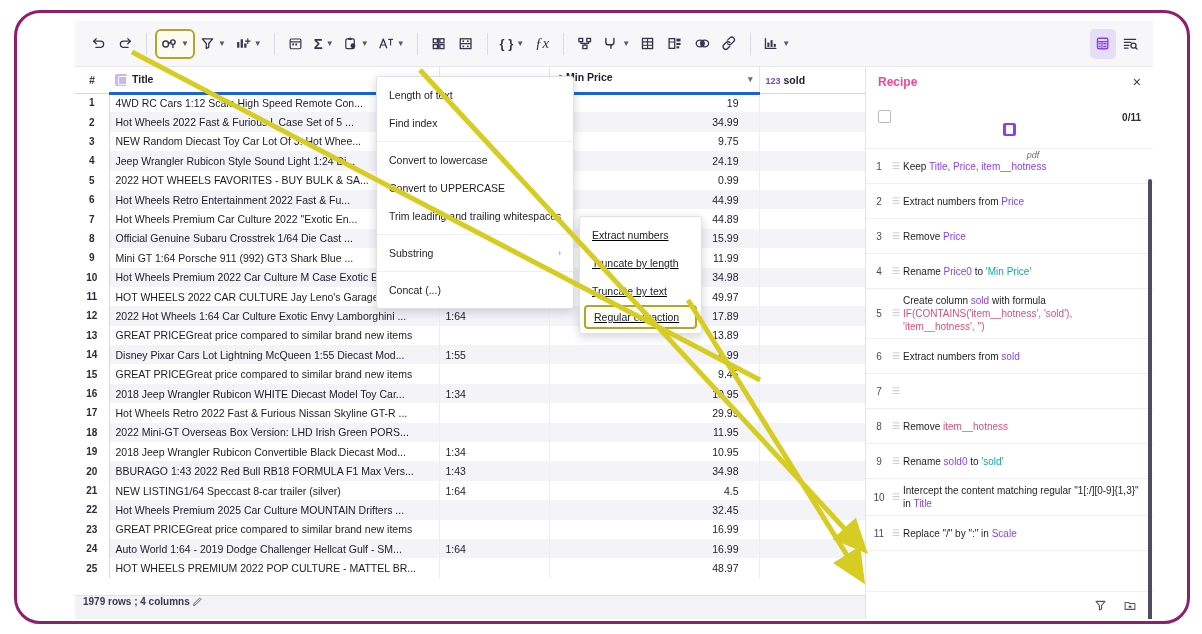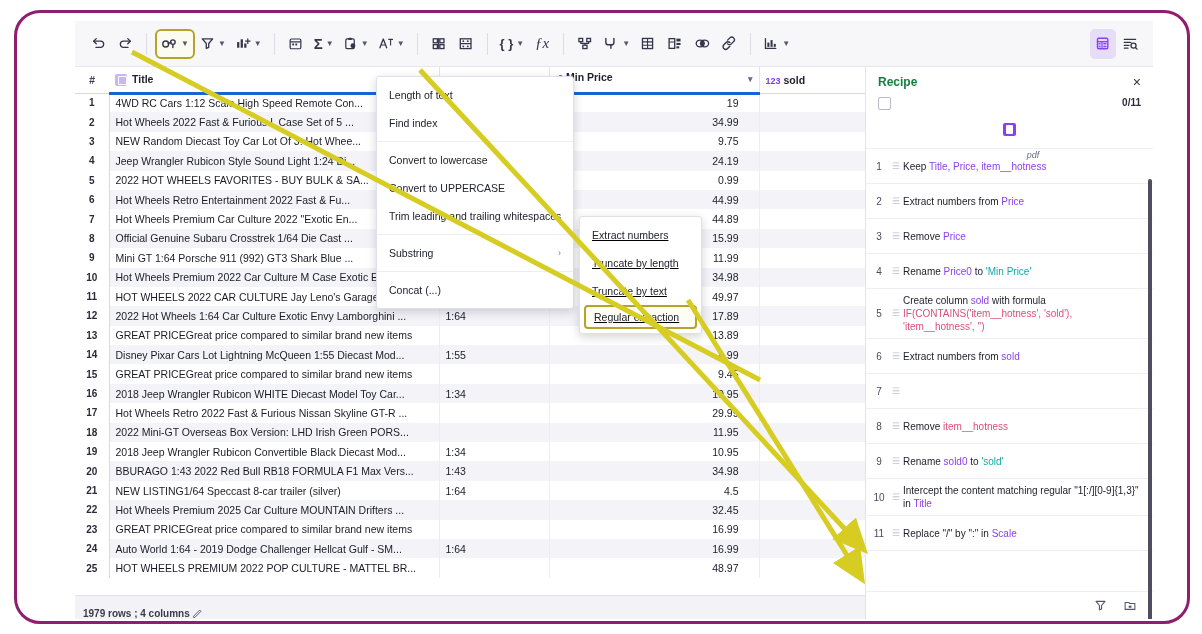--- a/index.html
+++ b/index.html
@@ -163,21 +163,21 @@
     border-radius:1px;
   }
 
   
   #statusbar {
     position: absolute;
     left: 0; bottom: 0;
     width: 790px; height: 24px;
     background: #f2f2f7;
     border-top: 1px solid #e2e2ec;
-    display: flex; align-items: flex-end;
+    display: flex; align-items: flex-start;
     padding-left: 8px;
     gap: 2px;
     font-size: 10px;
     color: #3a3a4c;
     font-weight: bold;
   }
 
   
   #recipe {
     position: absolute;
@@ -186,25 +186,25 @@
     background: #ffffff;
     border-left: 1px solid #e2e2ec;
     display: flex; flex-direction: column;
   }
   #recipe-head {
     height: 30px;
     display: flex; align-items: center;
     padding: 0 12px;
     justify-content: space-between;
   }
-  #recipe-title { font-size: 12px; font-weight: bold; color: #15803d; }
+  #recipe-title { font-size: 12px; font-weight: bold; color: #ec4899; }
   #recipe-close { font-size: 14px; color: #33333f; cursor: pointer; line-height: 1; }
   #recipe-sub {
     height: 26px;
-    display: flex; align-items: flex-start;
+    display: flex; align-items: flex-end;
     padding: 0 12px;
     justify-content: space-between;
   }
   .chk {
     width: 13px; height: 13px;
     border: 1px solid #b9b9c8;
     border-radius: 2px;
     background: #fff;
   }
   #recipe-count { font-size: 10px; color: #2d2d3b; font-weight: bold; }

